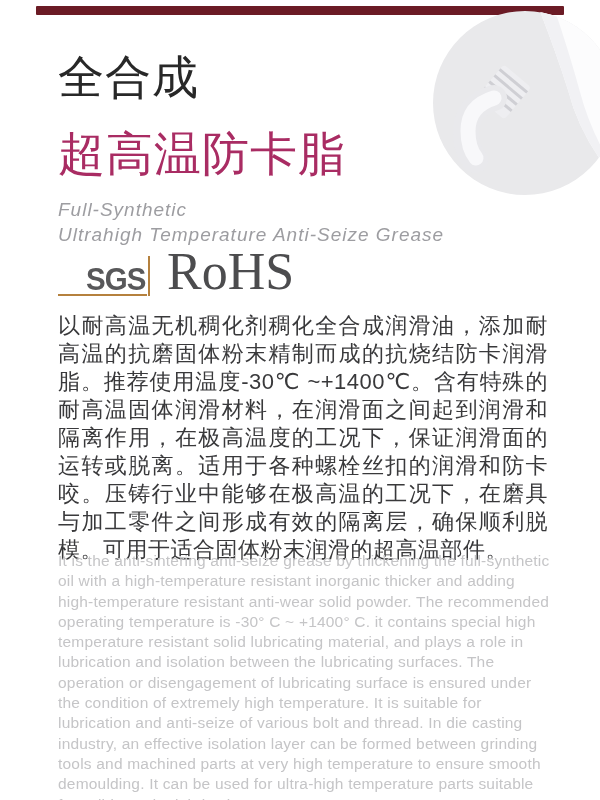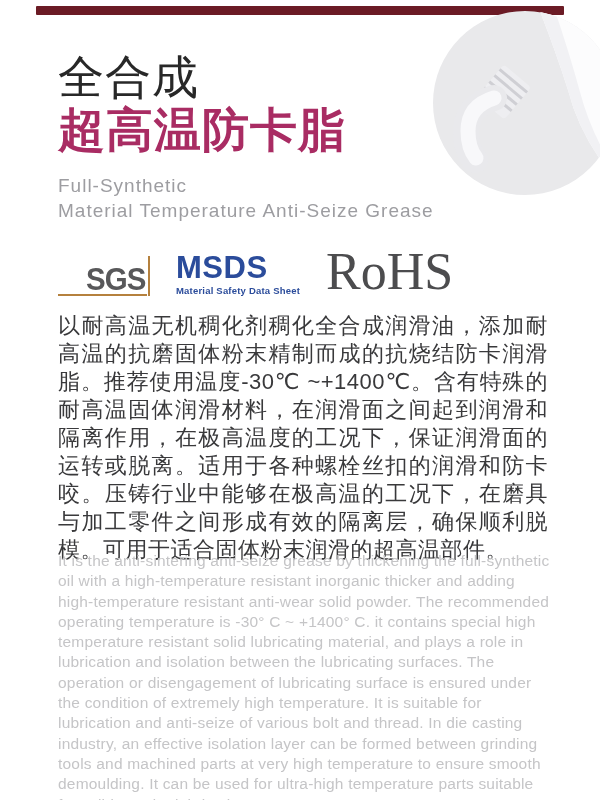--- a/index.html
+++ b/index.html
@@ -15,31 +15,31 @@
   
   .photo-wrap{position:absolute;left:430px;top:8px;width:190px;height:190px;}
   .photo-wrap svg{display:block;}
   
   .title-block{position:absolute;left:58px;top:50px;width:380px;}
   .title-cn-1{
     font-size:46px;line-height:1.18;color:#282828;font-weight:400;
     letter-spacing:1px;white-space:nowrap;
   }
   .title-cn-2{
-    font-size:47px;line-height:1.12;color:#a92c63;font-weight:700;
-    letter-spacing:1px;white-space:nowrap;
+    font-size:47px;line-height:1.12;color:#a92c63;font-weight:400;
+    letter-spacing:1px;white-space:nowrap;margin-top:24px;
   }
   .subtitle{
-    margin-top:16px;color:#9d9da1;
+    margin-top:16px;font-style:italic;color:#9d9da1;
     font-size:19px;line-height:25px;letter-spacing:1px;white-space:nowrap;
   }
   
   .logos{
     position:absolute;left:58px;top:251px;height:45px;
-    display:flex;align-items:flex-end;gap:26px;
+    display:flex;align-items:flex-end;gap:17px;
   }
   .sgs{position:relative;width:92px;height:44px;}
   .sgs-text{
     position:absolute;right:5px;bottom:1px;
     font-size:31px;font-weight:700;color:#58585a;line-height:1;
     letter-spacing:-1px;transform:scaleX(.95);transform-origin:right;
   }
   .sgs-hline{position:absolute;left:0;right:3px;bottom:0;height:2px;background:#b5813e;}
   .sgs-vline{position:absolute;right:0;top:4px;bottom:0;width:2px;background:#b5813e;}
   .msds{display:flex;flex-direction:column;align-items:flex-start;}
@@ -93,32 +93,28 @@
       <path d="M64,90 Q38,98 38,123 Q38,140 46,150" fill="none" stroke="#f8f8fa" stroke-width="15" stroke-linecap="round"></path>
     </g>
   </svg>
 </div>
 
 <div class="title-block">
   <div class="title-cn-1">全合成</div>
   <div class="title-cn-2">超高温防卡脂</div>
   <div class="subtitle">
     <div>Full-Synthetic</div>
-    <div>Material Temperature Anti-Seize Grease</div>
+    <div>Ultrahigh Temperature Anti-Seize Grease</div>
   </div>
 </div>
 
 <div class="logos">
   <div class="sgs">
     <div class="sgs-text">SGS</div>
     <div class="sgs-hline"></div>
     <div class="sgs-vline"></div>
   </div>
-  <div class="msds">
-    <div class="msds-text">MSDS</div>
-    <div class="msds-sub">Material Safety Data Sheet</div>
-  </div>
   <div class="rohs">RoHS</div>
 </div>
 
 <div class="desc-cn">以耐高温无机稠化剂稠化全合成润滑油，添加耐高温的抗磨固体粉末精制而成的抗烧结防卡润滑脂。推荐使用温度-30℃ ~+1400℃。含有特殊的耐高温固体润滑材料，在润滑面之间起到润滑和隔离作用，在极高温度的工况下，保证润滑面的运转或脱离。适用于各种螺栓丝扣的润滑和防卡咬。压铸行业中能够在极高温的工况下，在磨具与加工零件之间形成有效的隔离层，确保顺利脱模。可用于适合固体粉末润滑的超高温部件。</div>
 
 <div class="desc-en">It is the anti-sintering anti-seize grease by thickening the full-synthetic oil with a high-temperature resistant inorganic thicker and adding high-temperature resistant anti-wear solid powder. The recommended operating temperature is -30° C ~ +1400° C. it contains special high temperature resistant solid lubricating material, and plays a role in lubrication and isolation between the lubricating surfaces. The operation or disengagement of lubricating surface is ensured under the condition of extremely high temperature. It is suitable for lubrication and anti-seize of various bolt and thread. In die casting industry, an effective isolation layer can be formed between grinding tools and machined parts at very high temperature to ensure smooth demoulding. It can be used for ultra-high temperature parts suitable for solid powder lubrication.</div>
 
 </body></html>

